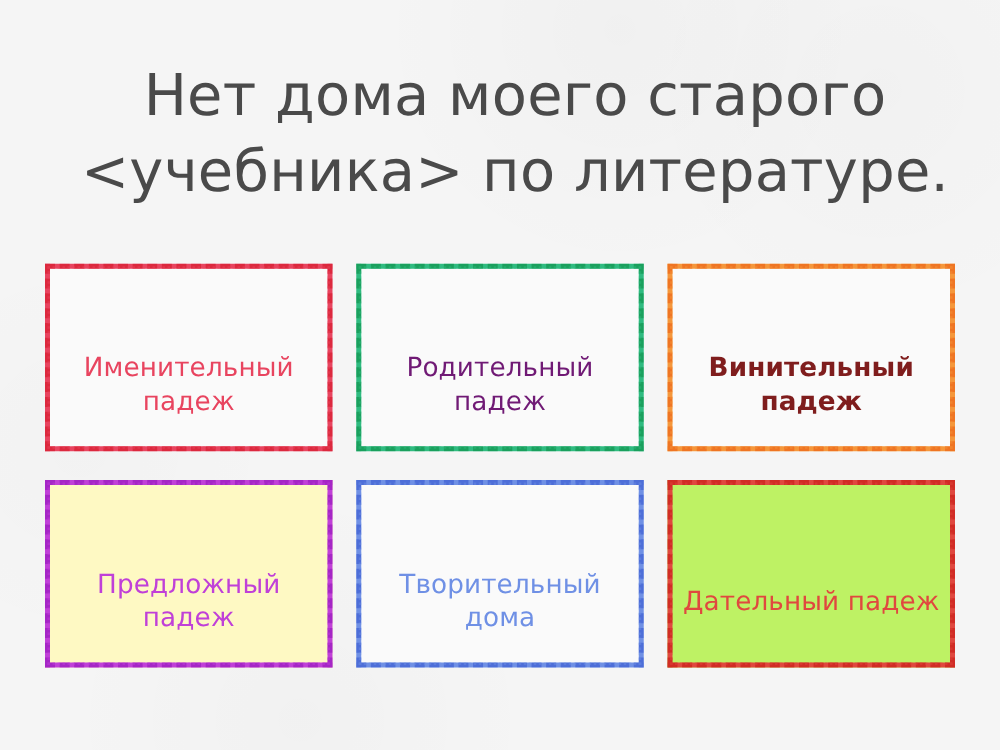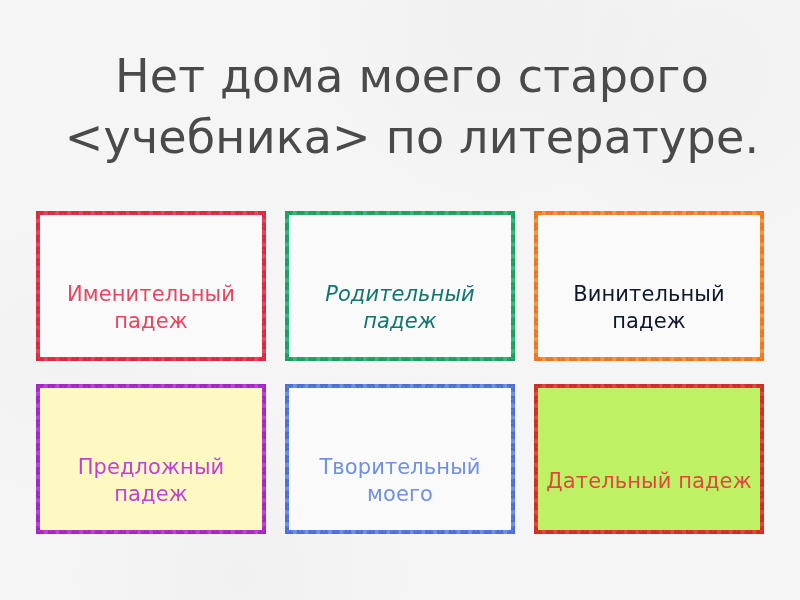--- a/index.html
+++ b/index.html
@@ -113,36 +113,36 @@
 
 <div class="answers">
 
   <div class="answer-card" style="background: rgb(250, 250, 250); color: rgb(232, 68, 95);">
     <span class="card-border" style="border-color: rgb(232, 68, 95);"></span>
     <span class="answer-label" style="color: rgb(232, 68, 95);">Именительный падеж</span>
   </div>
 
   <div class="answer-card" style="background: rgb(250, 250, 250); color: rgb(47, 187, 128);">
     <span class="card-border" style="border-color: rgb(47, 187, 128);"></span>
-    <span class="answer-label" style="color: #0f766e; font-style: italic;">Родительный падеж</span>
+    <span class="answer-label" style="color: #701a75;">Родительный падеж</span>
   </div>
 
   <div class="answer-card" style="background: rgb(250, 250, 250); color: rgb(245, 151, 59);">
     <span class="card-border" style="border-color: rgb(245, 151, 59);"></span>
-    <span class="answer-label" style="color: #0f172a;">Винительный падеж</span>
+    <span class="answer-label" style="color: #7f1d1d; font-weight: bold;">Винительный падеж</span>
   </div>
 
   <div class="answer-card" style="background: #fef9c3; color: rgb(192, 64, 216);">
     <span class="card-border" style="border-color: rgb(192, 64, 216);"></span>
     <span class="answer-label" style="color: rgb(192, 64, 216);">Предложный падеж</span>
   </div>
 
   <div class="answer-card" style="background: rgb(250, 250, 250); color: rgb(111, 144, 229);">
     <span class="card-border" style="border-color: rgb(111, 144, 229);"></span>
-    <span class="answer-label" style="color: rgb(111, 144, 229);">Творительный моего</span>
+    <span class="answer-label" style="color: rgb(111, 144, 229);">Творительный дома</span>
   </div>
 
   <div class="answer-card" style="background: #bef264; color: rgb(224, 72, 63);">
     <span class="card-border" style="border-color: rgb(224, 72, 63);"></span>
     <span class="answer-label" style="color: rgb(224, 72, 63);">Дательный падеж</span>
   </div>
 
 </div>
 
 </body></html>

